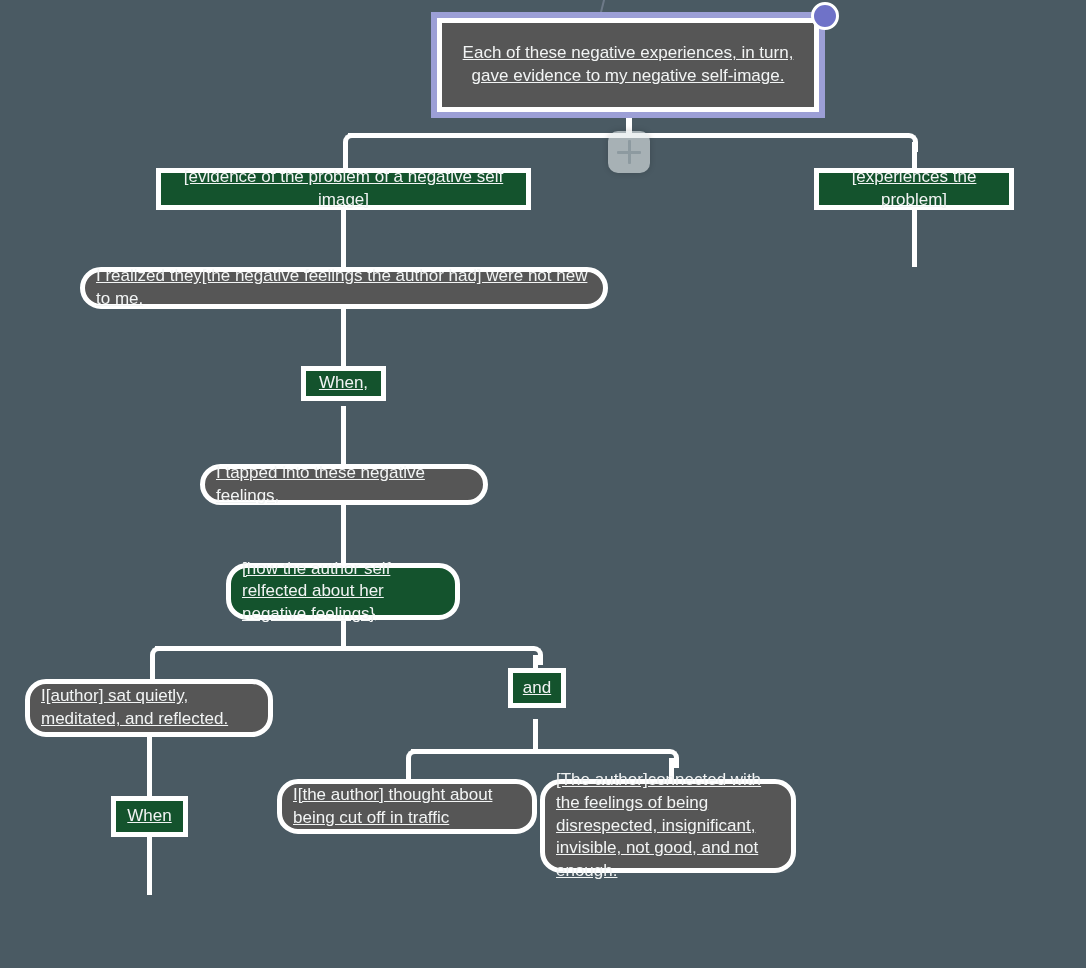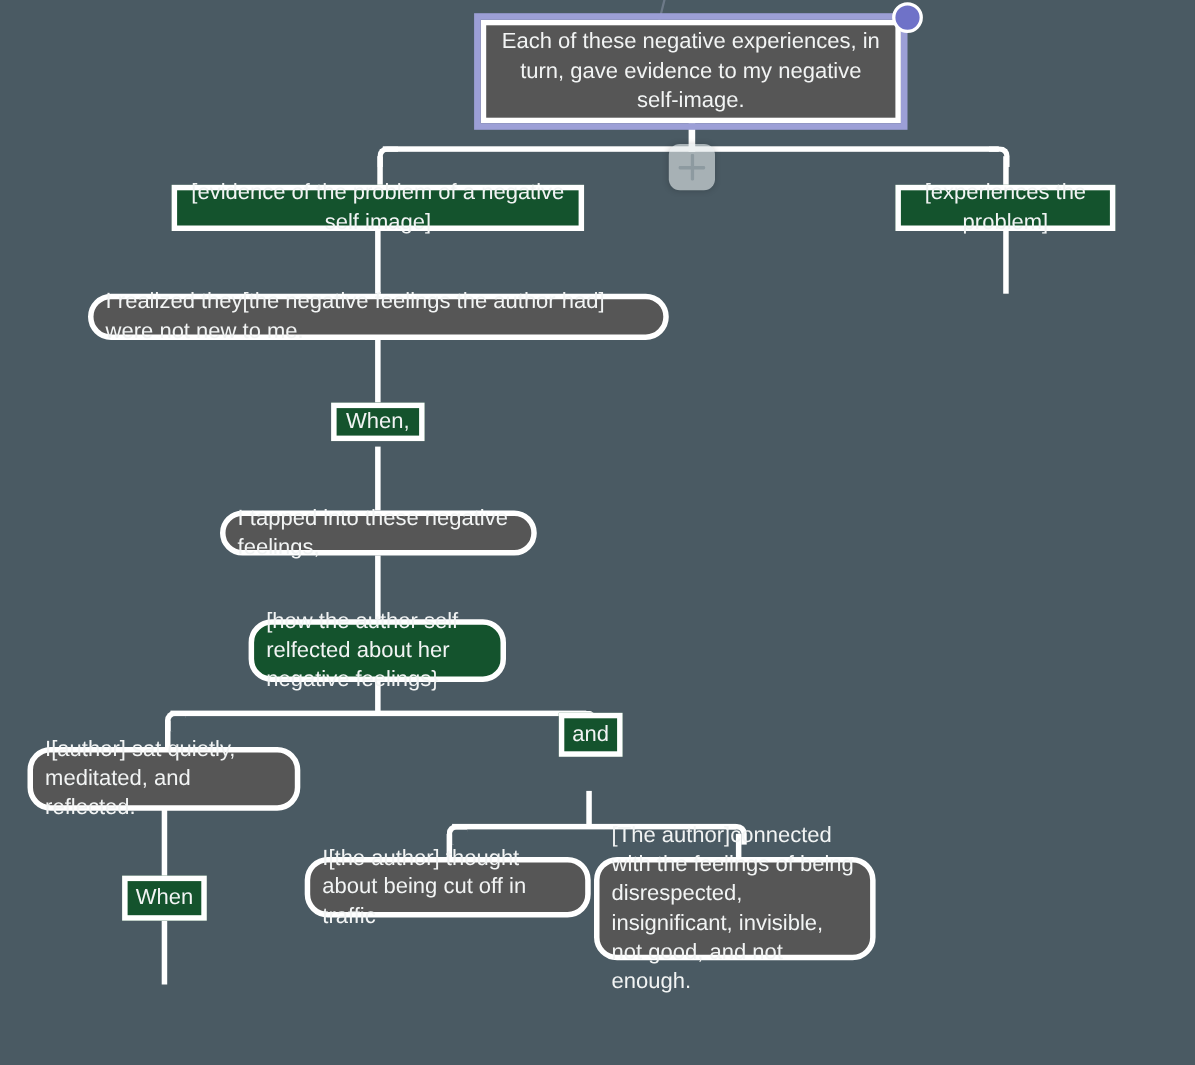--- a/index.html
+++ b/index.html
@@ -39,25 +39,26 @@
   .elbow.tr { border-left: none; border-bottom: none; border-top-right-radius: 9px;
               border-top-left-radius: 0; border-bottom-right-radius: 0; }
 
   
   .node {
     position: absolute;
     z-index: 3;
     box-sizing: border-box;
     border: 5px solid #ffffff;
     color: #f2f4f4;
-    font-size: 20px;
+    font-size: 17px;
     line-height: 1.33;
     display: flex;
     align-items: center;
     padding: 2px 11px;
+    text-decoration: underline;
   }
   .node.gray   { background: #565656; }
   .node.teal   { background: #14532d; }
   .node.center { justify-content: center; text-align: center; }
   .node.left   { justify-content: center; text-align: left; border-radius: 21px; }
 
   
   .node.selected {
     border: 5px solid #ffffff;
     outline: 6px solid #9c9fd6;
@@ -175,21 +176,21 @@
   </div>
 
   <div class="node teal left" style="left:226px; top:563px; width:234px; height:57px;">
     <span>[how the author self relfected about her negative feelings}</span>
   </div>
 
   <div class="node gray left" style="left:25px; top:679px; width:248px; height:58px;">
     <span>I[author] sat quietly, meditated, and reflected.</span>
   </div>
 
-  <div class="node teal center" style="left:508px; top:648px; width:58px; height:40px;">
+  <div class="node teal center" style="left:508px; top:668px; width:58px; height:40px;">
     <span>and</span>
   </div>
 
   <div class="node teal center" style="left:111px; top:796px; width:77px; height:41px;">
     <span>When</span>
   </div>
 
   <div class="node gray left" style="left:277px; top:779px; width:260px; height:55px;">
     <span>I[the author] thought about being cut off in traffic</span>
   </div>

